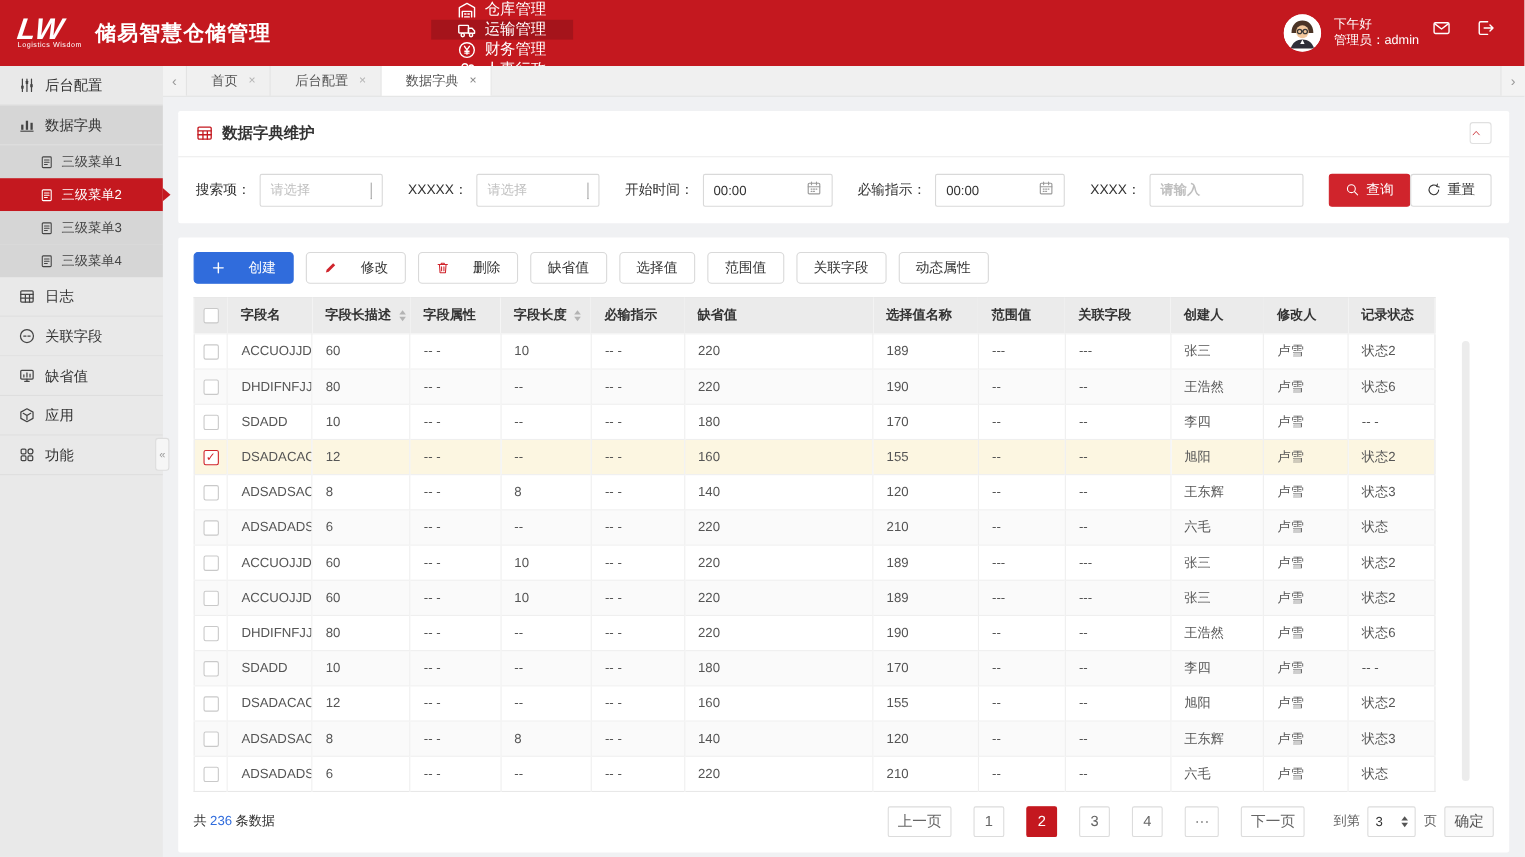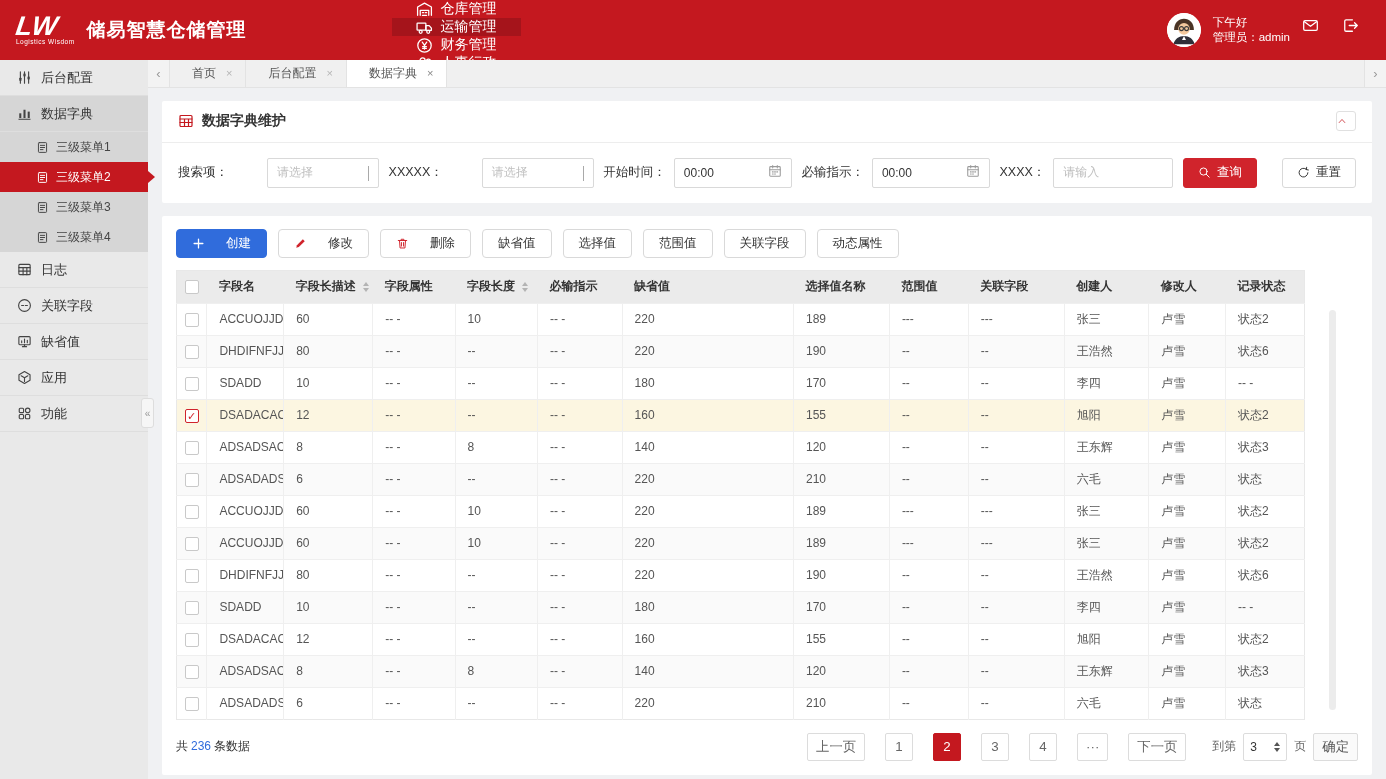--- a/index.html
+++ b/index.html
@@ -71,27 +71,27 @@
 
   
   .search-row { display:flex; align-items:center; justify-content:space-between; padding:15px 16px; }
   .field { display:flex; align-items:center; gap:8px; white-space:nowrap; }
   .field-label { font-size:12.5px; color:#333; }
   .box { height:30px; border:1px solid #d9d9d9; border-radius:2px; background:#fff; display:flex;
     align-items:center; padding:0 9px; font-size:12px; cursor:pointer; }
   .box .ph { color:#bfbfbf; }
   .box .val { color:#333; }
   .box .trail { margin-left:auto; color:#b0b0b0; }
-  .box.select { width:112px;margin-left:31px; }
+  .box.select { width:112px; }
   .box.time { width:118px; }
-  .box.text { width:120px; }
+  .box.text { width:140px;font-weight:bold; }
   .chev-down { width:7px; height:7px; border-right:1.4px solid #a9a9a9; border-bottom:1.4px solid #a9a9a9;
     transform:rotate(45deg); margin-top:-4px; }
   .cal-icon { width:14px; height:14px; color:#9a9a9a; }
-  .search-btns { display:flex; gap:25px; }
+  .search-btns { display:flex; gap:0; }
   .btn { height:30px; display:inline-flex; align-items:center; gap:6px; padding:0 14px; border-radius:3px;
     font-size:12.5px; cursor:pointer; border:1px solid #d9d9d9; background:#fff; color:#333; white-space:nowrap; }
   .btn .icon { width:13px; height:13px; }
   .btn.red { background:#d0242c; border-color:#d0242c; color:#fff; }
 
   
   .panel-body { padding:13px 14px 14px; }
   .toolbar { display:flex; gap:11px; margin-bottom:12px; }
   .tbtn { height:29px; display:inline-flex; align-items:center; gap:21px; padding:0 15px; border-radius:4px;
     border:1px solid #d9d9d9; background:#fff; color:#333; font-size:12.5px; cursor:pointer; white-space:nowrap; }

